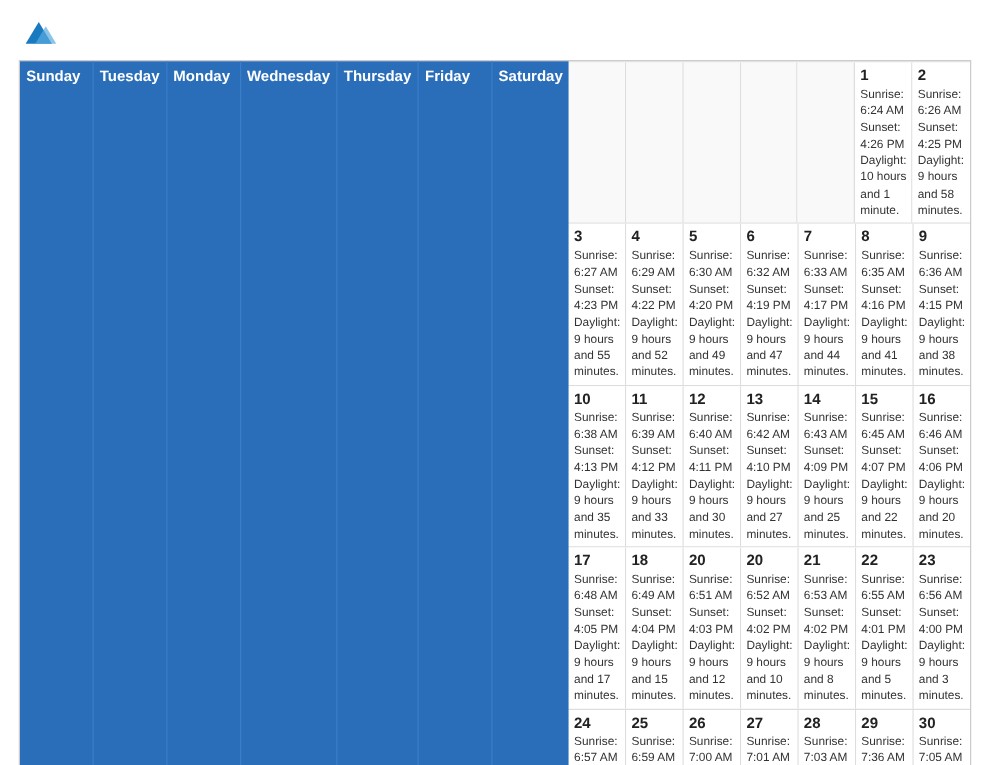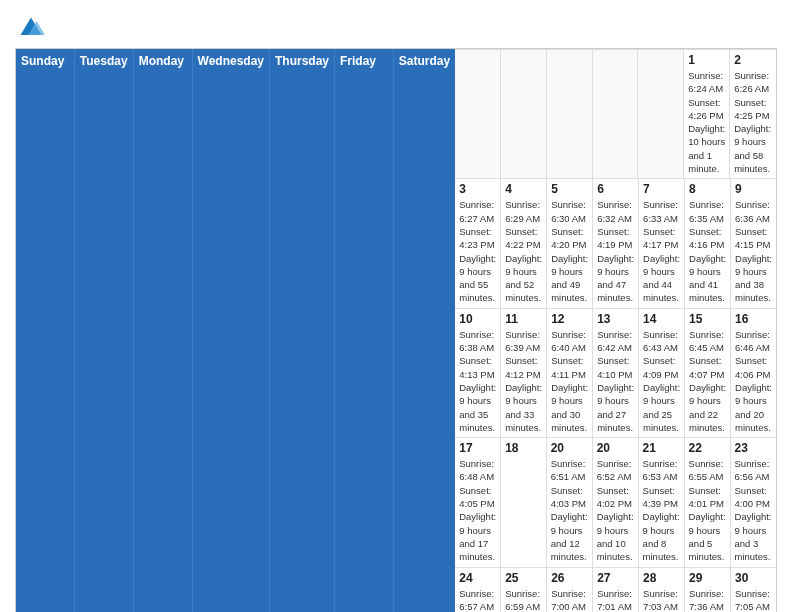--- a/index.html
+++ b/index.html
@@ -257,37 +257,40 @@
         </div>
         <div class="cal-row">
           <div class="cal-cell">
             <span class="day-num">17</span>
             <div class="day-info">Sunrise: 6:48 AM
 Sunset: 4:05 PM
 Daylight: 9 hours and 17 minutes.</div>
           </div>
           <div class="cal-cell">
             <span class="day-num">18</span>
+            <div class="day-info">Sunrise: 6:49 AM
+Sunset: 4:04 PM
+Daylight: 9 hours and 15 minutes.</div>
           </div>
           <div class="cal-cell">
             <span class="day-num">20</span>
             <div class="day-info">Sunrise: 6:51 AM
 Sunset: 4:03 PM
 Daylight: 9 hours and 12 minutes.</div>
           </div>
           <div class="cal-cell">
             <span class="day-num">20</span>
             <div class="day-info">Sunrise: 6:52 AM
 Sunset: 4:02 PM
 Daylight: 9 hours and 10 minutes.</div>
           </div>
           <div class="cal-cell">
             <span class="day-num">21</span>
             <div class="day-info">Sunrise: 6:53 AM
-Sunset: 4:39 PM
+Sunset: 4:02 PM
 Daylight: 9 hours and 8 minutes.</div>
           </div>
           <div class="cal-cell">
             <span class="day-num">22</span>
             <div class="day-info">Sunrise: 6:55 AM
 Sunset: 4:01 PM
 Daylight: 9 hours and 5 minutes.</div>
           </div>
           <div class="cal-cell">
             <span class="day-num">23</span>

